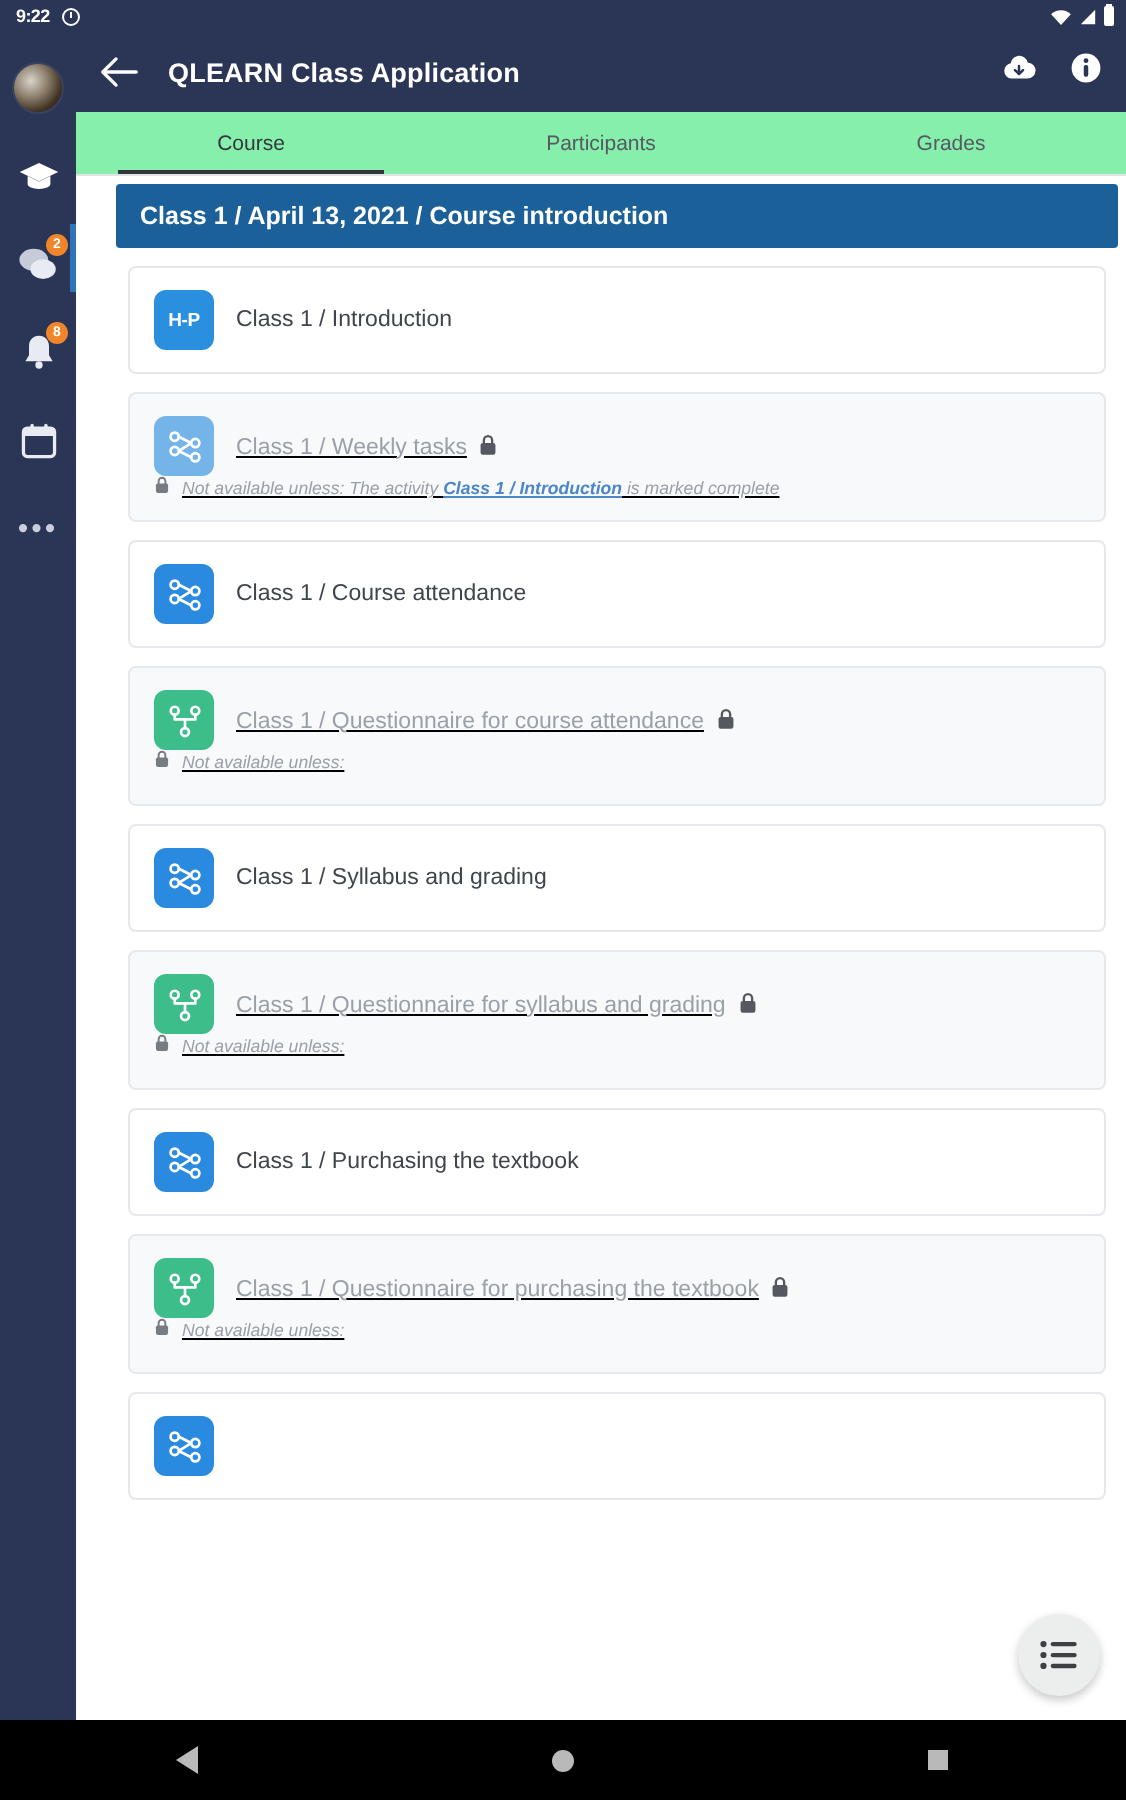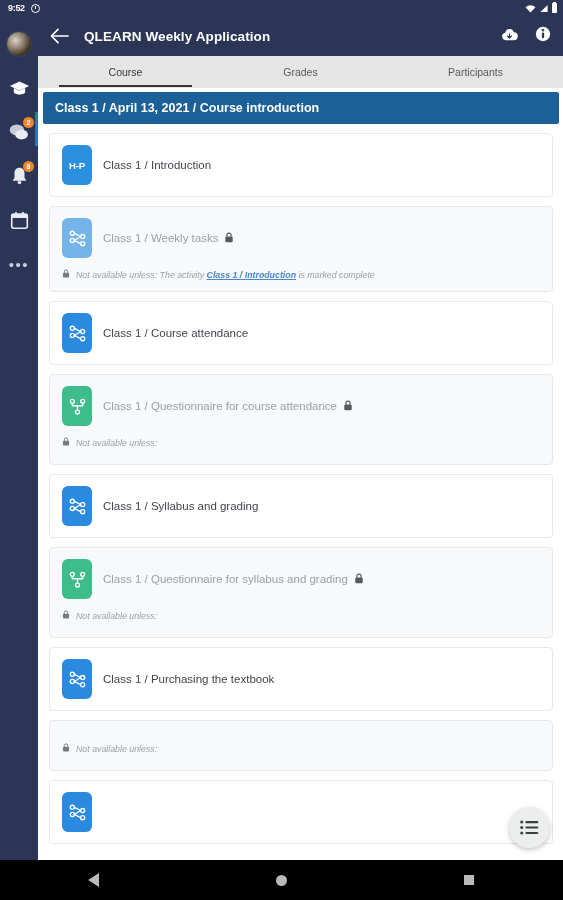--- a/index.html
+++ b/index.html
@@ -100,82 +100,82 @@
     color: #ffffff;
   }
   .back-arrow { width: 22px; height: 22px; display: flex; align-items: center; justify-content: center; cursor: pointer; }
   .appbar-title { font-size: 13.5px; font-weight: bold; margin-left: 14px; letter-spacing: 0.1px; }
   .appbar-actions { margin-left: auto; display: flex; align-items: center; gap: 17px; }
 
   
   .tabs {
     height: 32px; flex: 0 0 32px;
     display: flex;
-    background: #e5e5e5;
+    background: #86efac;
     border-bottom: 1px solid #e3e3e3;
   }
   .tab {
     flex: 1 1 0;
     display: flex; align-items: center; justify-content: center;
     font-size: 10.5px; color: #555a61;
     position: relative;
     cursor: pointer;
   }
   .tab.active { color: #333840; }
   .tab.active::after {
     content: ""; position: absolute; left: 12%; right: 12%; bottom: 0;
     height: 2px; background: #33373c;
   }
 
   
   .scrollarea {
     flex: 1 1 auto;
     overflow: hidden;
     background: #ffffff;
-    padding: 0 0 0 1px;
+    padding: 0 0 0 16px;
     position: relative;
   }
 
   .section-header {
     margin: 4px 4px 0 4px;
     background: #1c6099;
     color: #ffffff;
     font-size: 12.5px;
     font-weight: bold;
     padding: 9px 12px;
     border-radius: 2px;
   }
 
   .card {
     margin: 9px 10px 0 10px;
     background: #ffffff;
     border: 1px solid #e6e8eb;
     border-radius: 4px;
     padding: 11px 12px;
   }
-  .card.restricted { background: #f8f9fa; }
+  .card.restricted { background: #f8f9fa; text-decoration: underline; }
 
   .card-main { display: flex; align-items: center; gap: 11px; }
 
   .act-icon {
-    width: 30px; height: 40px; border-radius: 6px;
+    width: 30px; height: 30px; border-radius: 6px;
     flex: 0 0 30px;
     display: flex; align-items: center; justify-content: center;
     color: #ffffff;
   }
   .act-icon.h5p { background: #2b8fe0; font-size: 9.5px; font-weight: bold; letter-spacing: -0.2px; }
   .act-icon.lesson { background: #2a8ae0; }
   .act-icon.lesson-muted { background: #74b4e8; }
   .act-icon.quiz { background: #3dbd8a; }
 
   .act-title { font-size: 11.5px; color: #40454c; }
   .act-title.muted { color: #9aa0a8; }
   .lock-inline { display: inline-flex; vertical-align: -1px; margin-left: 6px; }
 
-  .restriction { margin-top: 11px; }
+  .restriction { margin-top: 0; }
   .restriction-head {
     display: flex; align-items: flex-start; gap: 6px;
     font-size: 8.8px; color: #9aa0a8; font-style: italic;
   }
   .restriction-head .r-text { padding-top: 1px; }
   .restriction-list { list-style: none; margin: 5px 0 0 16px; }
   .restriction-list li {
     font-size: 8.8px; color: #9aa0a8; line-height: 1.55;
     position: relative; padding-left: 10px;
   }
@@ -208,21 +208,21 @@
   .nav-back { width: 0; height: 0; border-top: 7px solid transparent; border-bottom: 7px solid transparent; border-right: 11px solid #b9b9b9; }
   .nav-home { width: 11px; height: 11px; border-radius: 50%; background: #b9b9b9; }
   .nav-recent { width: 10px; height: 10px; background: #b9b9b9; }
 </style>
 </head>
 <body>
 
 <div id="app">
 
   <div class="statusbar">
-    <span class="status-time">9:52</span>
+    <span class="status-time">9:22</span>
     <span class="status-clockicon"></span>
     <span class="status-right">
       <svg class="ic-wifi" viewBox="0 0 24 20">
         <path d="M12 19 L1 7 A16 16 0 0 1 23 7 Z" fill="#ffffff"></path>
       </svg>
       <svg class="ic-signal" viewBox="0 0 20 20">
         <path d="M18 2 L18 18 L2 18 Z" fill="#ffffff"></path>
       </svg>
       <span class="ic-battery"></span>
     </span>
@@ -276,21 +276,21 @@
 
     <div class="content">
 
       <div class="appbar">
         <span class="back-arrow">
           <svg width="19" height="16" viewBox="0 0 22 18">
             <path d="M9.3 1.4 L1.6 9 L9.3 16.6" fill="none" stroke="#ffffff" stroke-width="1.9" stroke-linecap="round" stroke-linejoin="round"></path>
             <path d="M2 9 L21 9" stroke="#ffffff" stroke-width="1.9" stroke-linecap="round"></path>
           </svg>
         </span>
-        <span class="appbar-title">QLEARN Weekly Application</span>
+        <span class="appbar-title">QLEARN Class Application</span>
         <span class="appbar-actions">
           <span>
             <svg width="17" height="15" viewBox="0 0 22 18">
               <path d="M6 16.5 A5 5 0 0 1 5.6 6.6 A5.6 5.6 0 0 1 16.6 6.1 A4.8 4.8 0 0 1 16.4 16.5 Z" fill="#ffffff"></path>
               <path d="M11 8.4 L11 13.4 M8.4 11 L11 13.6 L13.6 11" stroke="#2b3555" stroke-width="1.6" fill="none" stroke-linecap="round" stroke-linejoin="round"></path>
             </svg>
           </span>
           <span>
             <svg width="16" height="16" viewBox="0 0 20 20">
               <circle cx="10" cy="10" r="9" fill="#ffffff"></circle>
@@ -299,24 +299,24 @@
             </svg>
           </span>
         </span>
       </div>
 
       <div class="tabs">
         <div class="tab active">
           <span>Course</span>
         </div>
         <div class="tab">
-          <span>Grades</span>
+          <span>Participants</span>
         </div>
         <div class="tab">
-          <span>Participants</span>
+          <span>Grades</span>
         </div>
       </div>
 
       <div class="scrollarea">
         <div class="section-header">Class 1 / April 13, 2021 / Course introduction</div>
         <div id="activity-list">
             <div class="card">
               <div class="card-main">
                 <div class="act-icon h5p">H-P</div>
                 <div class="act-title">Class 1 / Introduction</div>
@@ -444,20 +444,36 @@
                     <circle cx="18.5" cy="9.5" r="2.6" fill="none" stroke="#fff" stroke-width="1.7"></circle>
                     <circle cx="5.5" cy="14.5" r="2.6" fill="none" stroke="#fff" stroke-width="1.7"></circle>
                     <circle cx="18.5" cy="18.5" r="2.6" fill="none" stroke="#fff" stroke-width="1.7"></circle>
                     <path d="M8.1 5.5 L15.9 9.5 M8.1 14.5 L15.9 18.5 M15.9 9.5 L8.1 14.5" stroke="#fff" stroke-width="1.7" fill="none" stroke-linecap="round"></path>
                   </svg>
                 </div>
                 <div class="act-title">Class 1 / Purchasing the textbook</div>
               </div>
             </div>
             <div class="card restricted">
+              <div class="card-main">
+                <div class="act-icon quiz">
+                  <svg width="19" height="19" viewBox="0 0 24 24">
+                    <circle cx="5.5" cy="5.5" r="2.5" fill="none" stroke="#fff" stroke-width="1.7"></circle>
+                    <circle cx="18.5" cy="5.5" r="2.5" fill="none" stroke="#fff" stroke-width="1.7"></circle>
+                    <circle cx="12" cy="19" r="2.5" fill="none" stroke="#fff" stroke-width="1.7"></circle>
+                    <path d="M5.5 8 L5.5 11 L18.5 11 L18.5 8 M12 11 L12 16.5" stroke="#fff" stroke-width="1.7" fill="none" stroke-linecap="round" stroke-linejoin="round"></path>
+                  </svg>
+                </div>
+                <div class="act-title muted">Class 1 / Questionnaire for purchasing the textbook<span class="lock-inline">
+                    <svg width="10" height="11" viewBox="0 0 14 16">
+                      <path d="M4 7 L4 4.6 A3 3 0 0 1 10 4.6 L10 7" fill="none" stroke="#55595f" stroke-width="1.7"></path>
+                      <rect x="1.6" y="6.6" width="10.8" height="8.4" rx="1.6" fill="#55595f"></rect>
+                    </svg>
+                  </span></div>
+              </div>
               <div class="restriction">
                 <div class="restriction-head">
                   <span><svg width="8" height="9" viewBox="0 0 14 16">
                       <path d="M4 7 L4 4.6 A3 3 0 0 1 10 4.6 L10 7" fill="none" stroke="#777c83" stroke-width="1.7"></path>
                       <rect x="1.6" y="6.6" width="10.8" height="8.4" rx="1.6" fill="#777c83"></rect>
                     </svg></span>
                   <span class="r-text">Not available unless:</span>
                 </div>
                 <ul class="restriction-list">
                 </ul>

